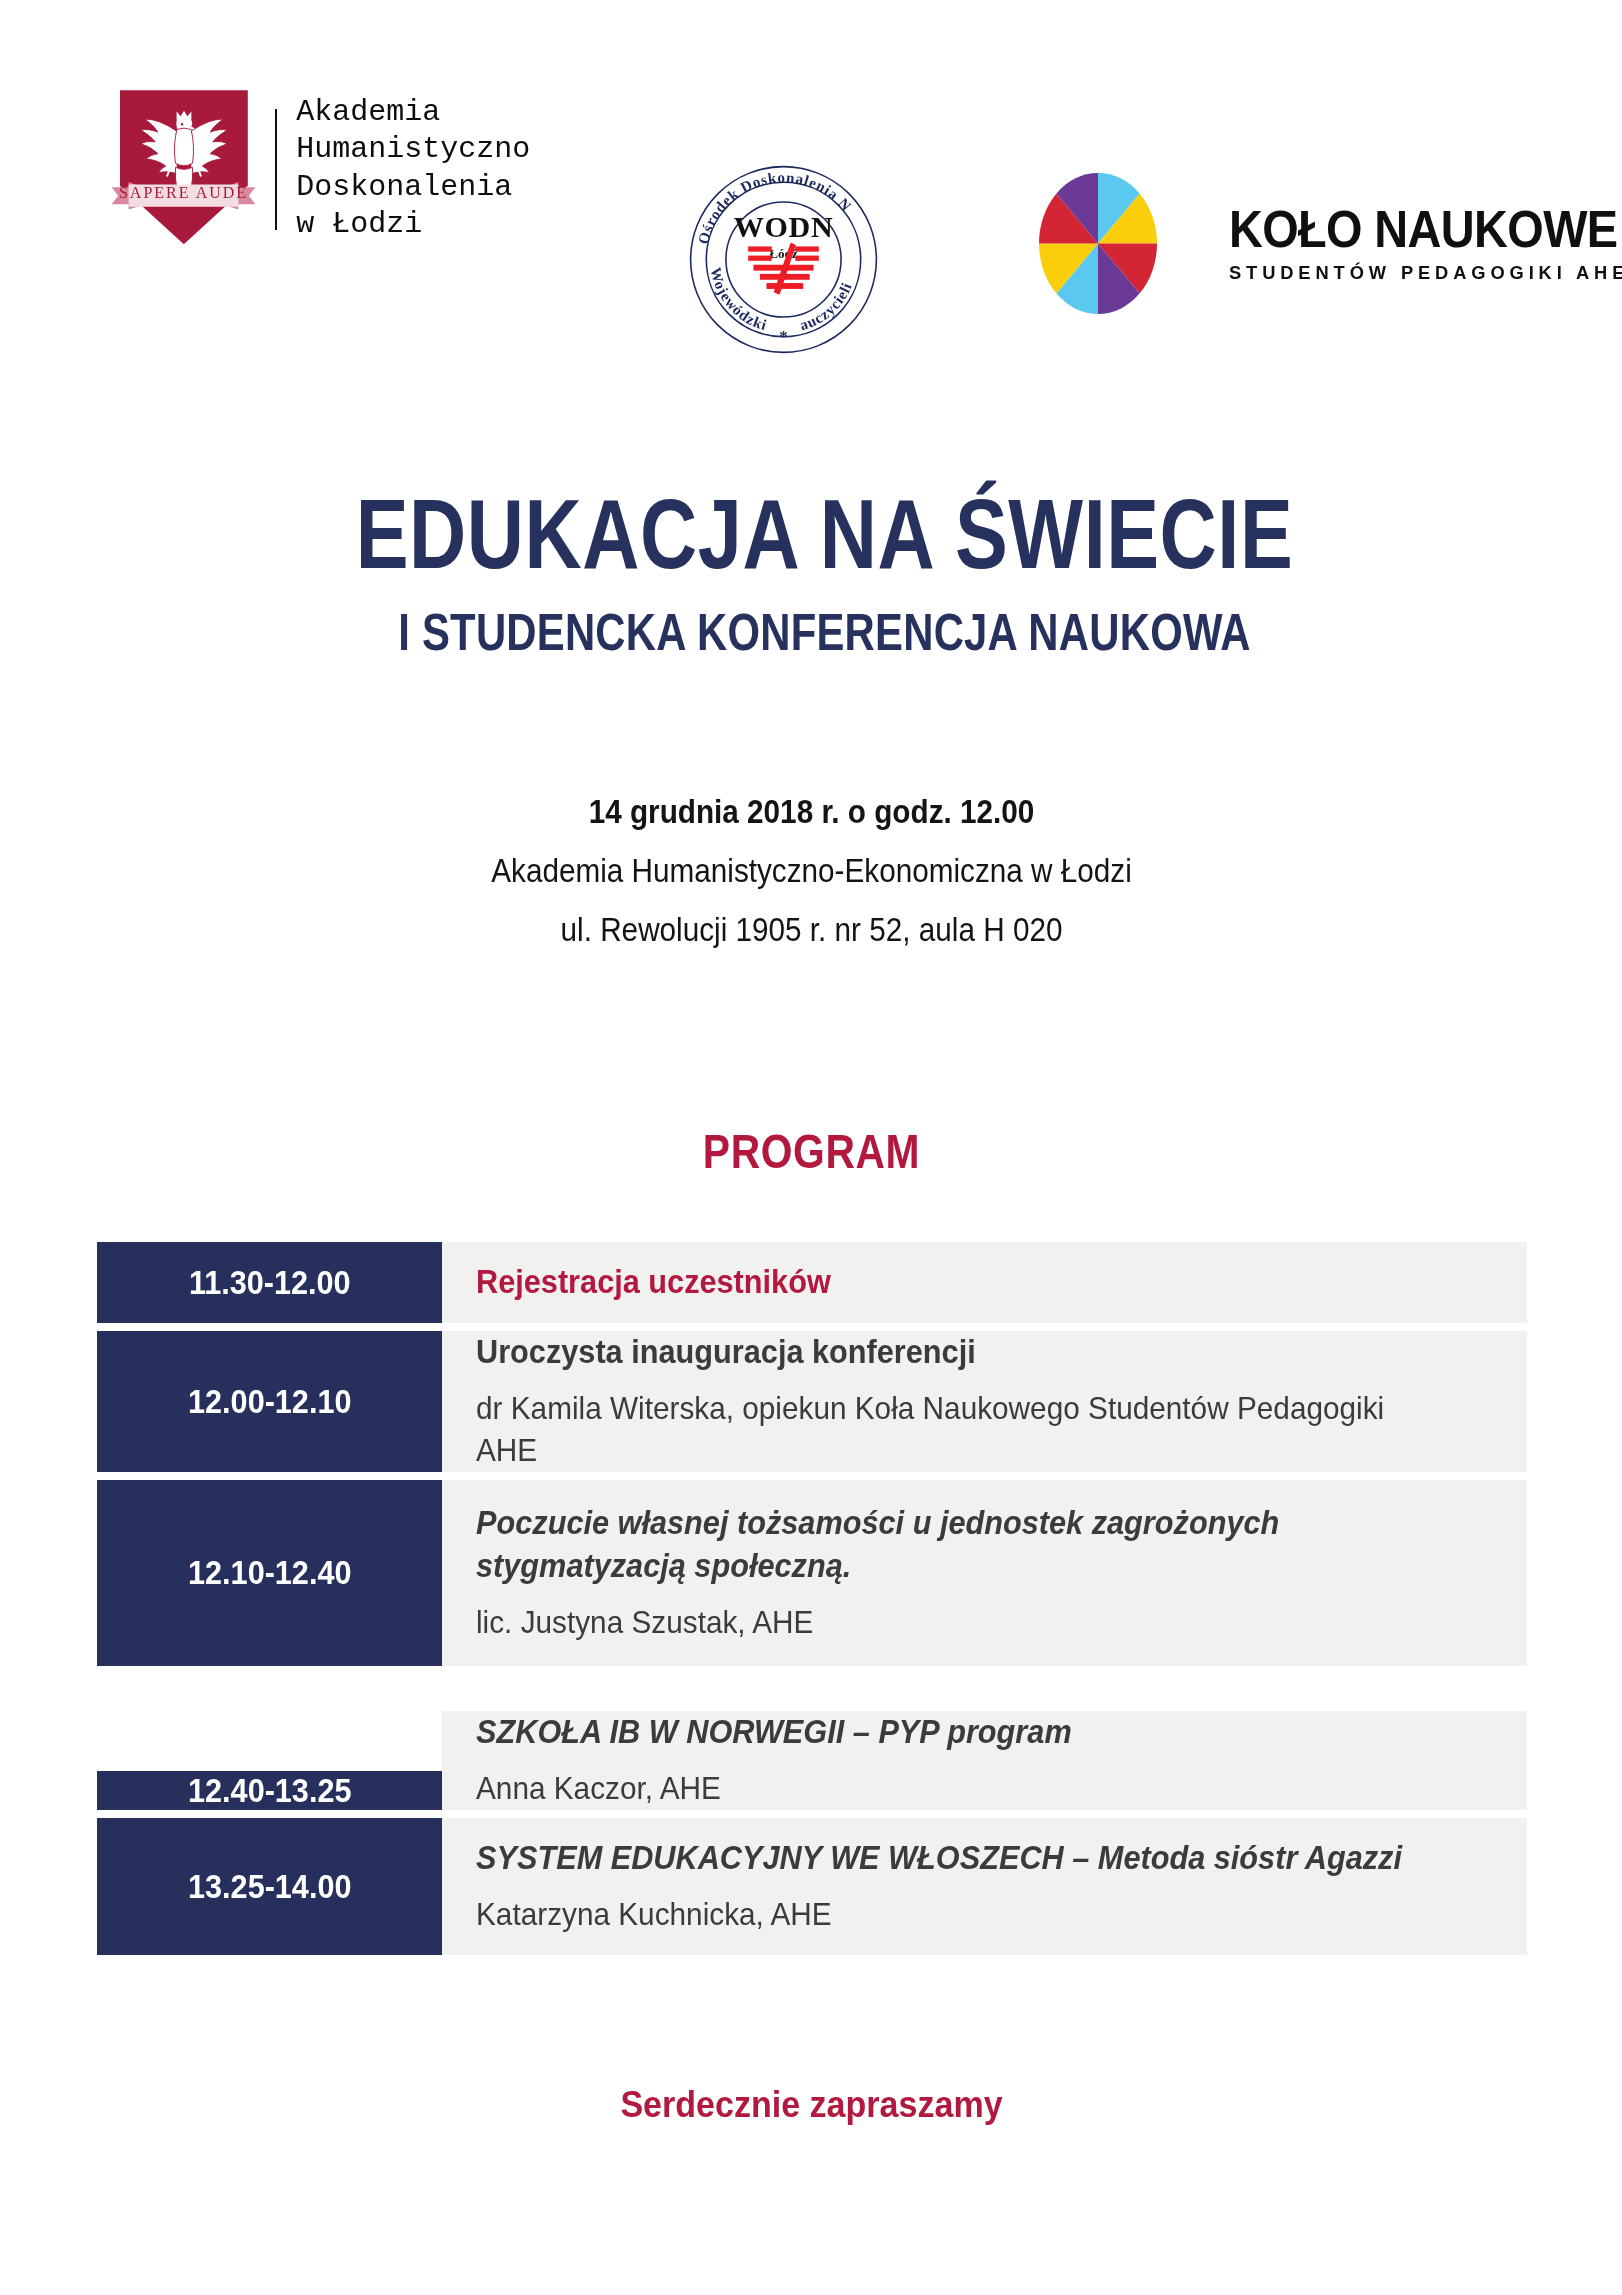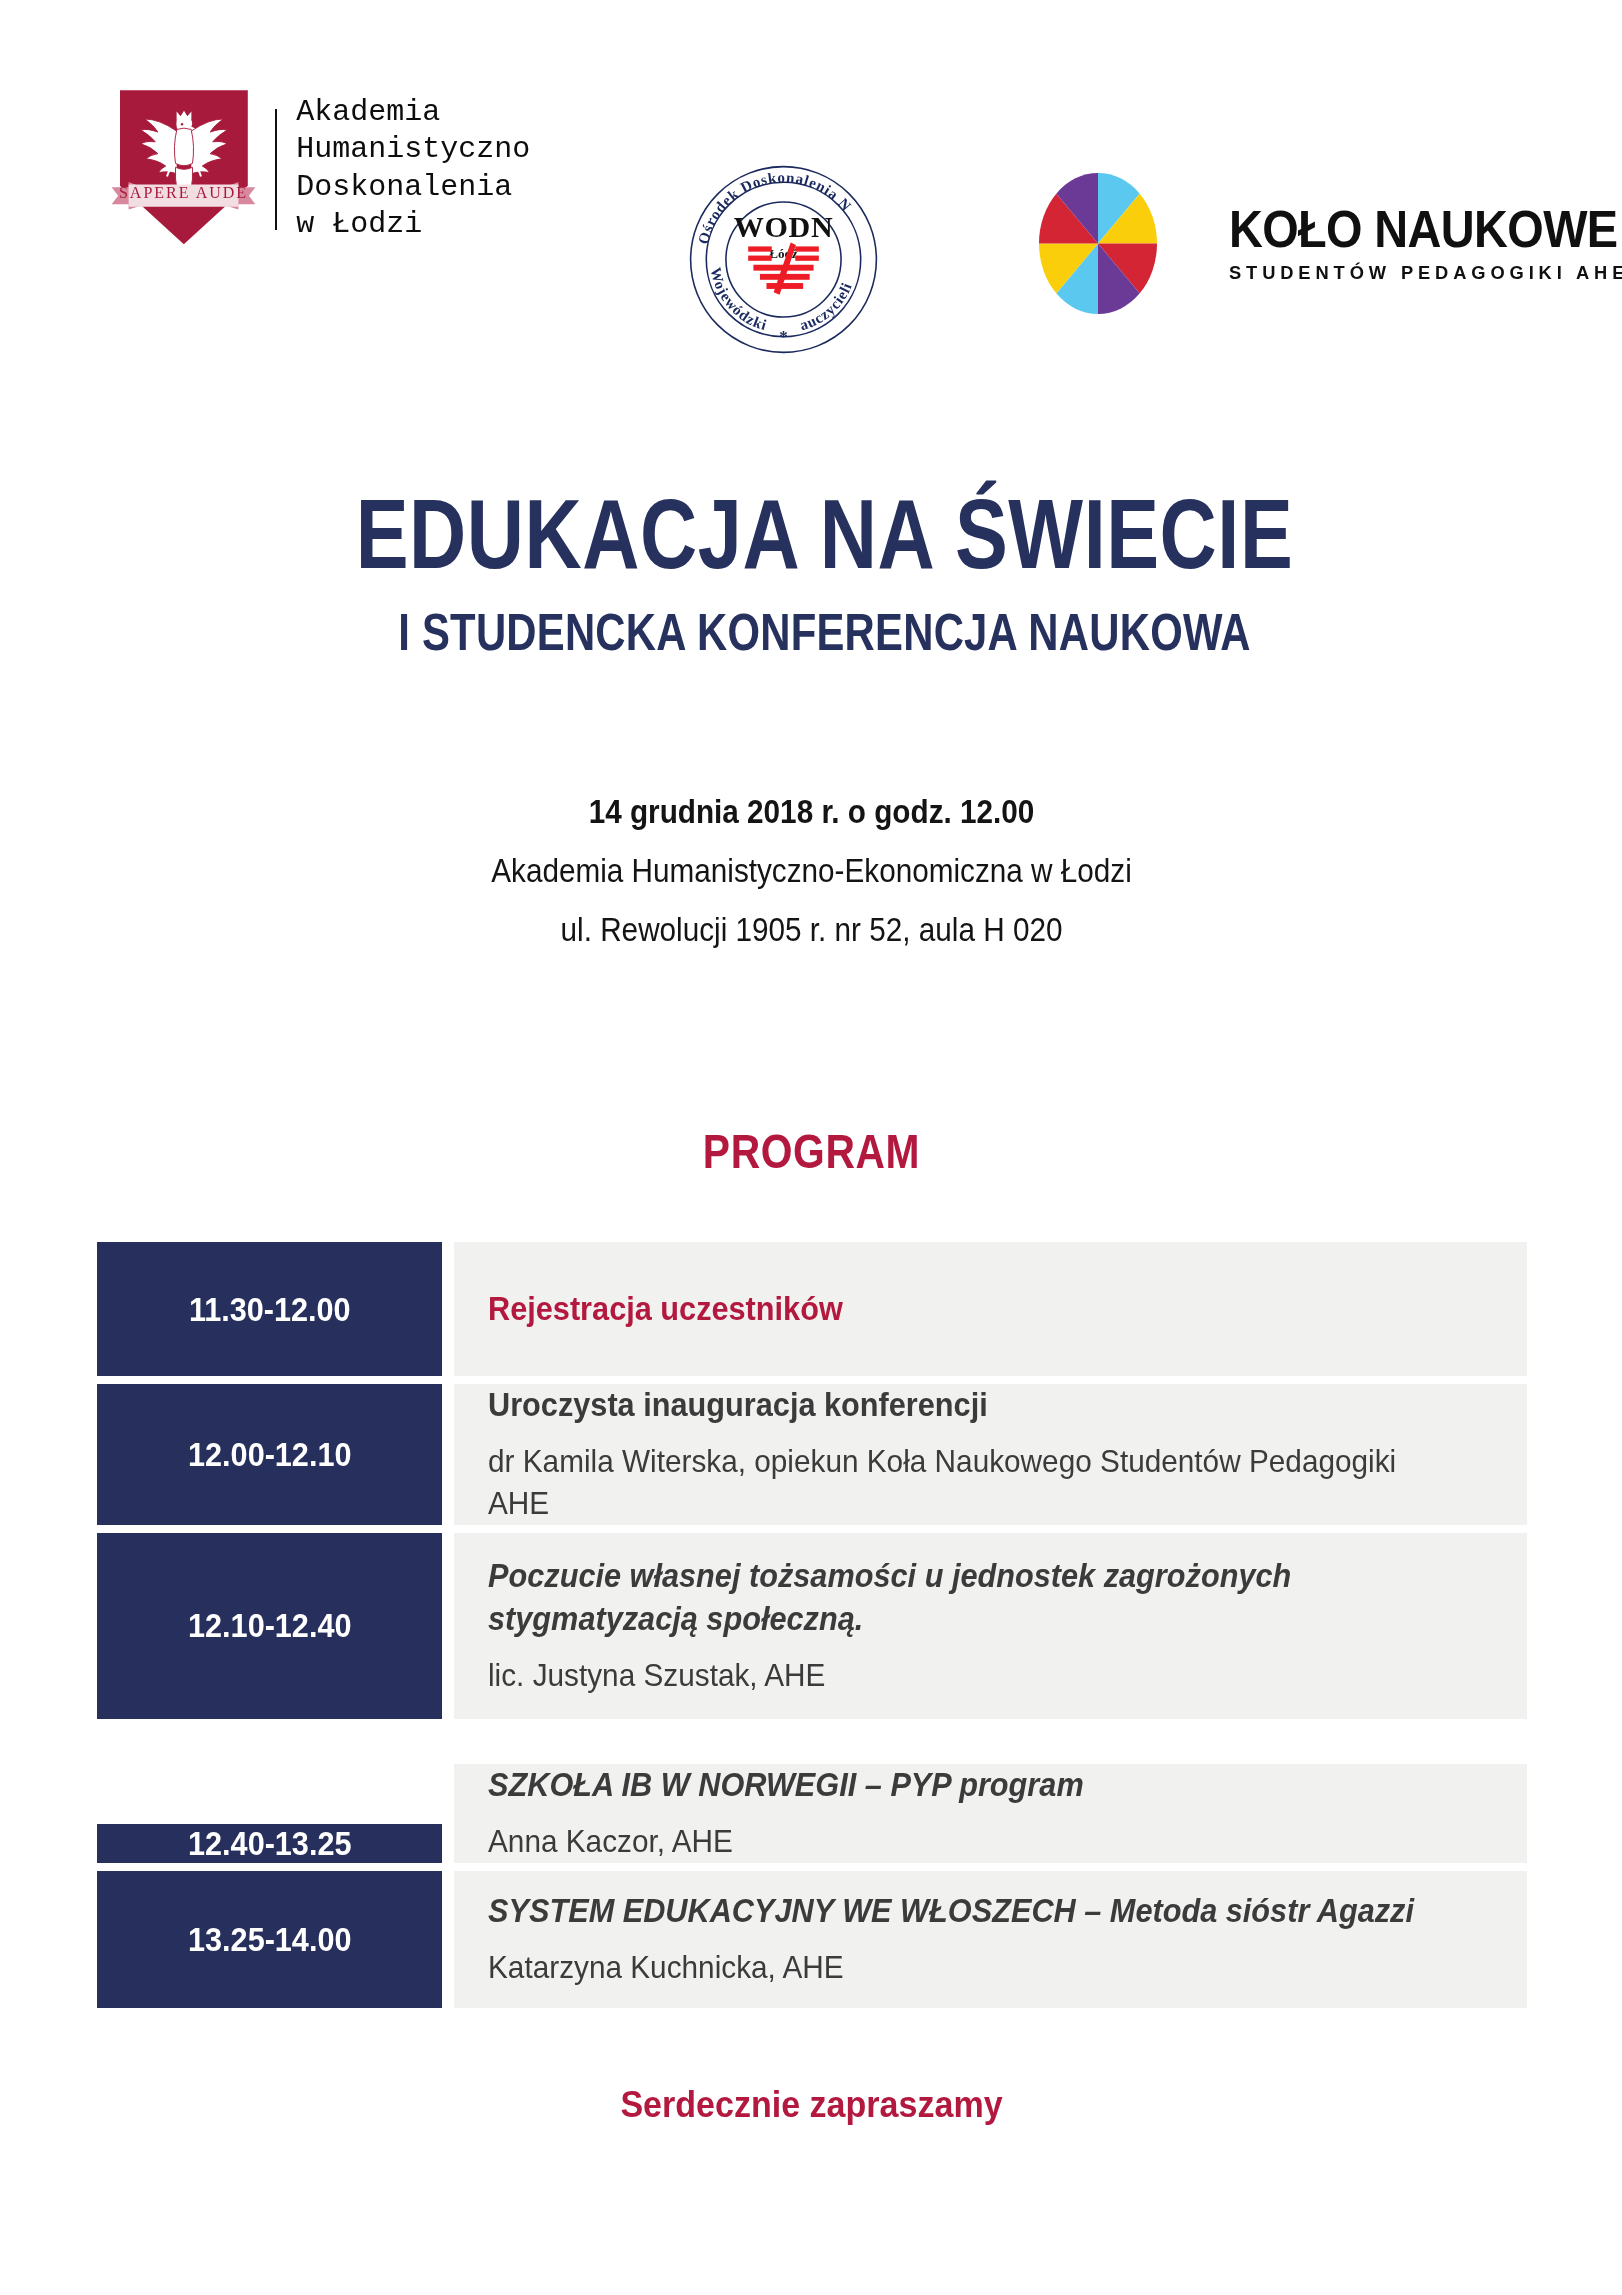--- a/index.html
+++ b/index.html
@@ -232,21 +232,20 @@
     transform-origin: center;
   }
   .pslot span { transform: scaleX(0.90); display: inline-block; white-space: nowrap; }
   .pcontent {
     flex: 1;
     background: #f1f1f0;
     padding: 0 34px;
     display: flex;
     flex-direction: column;
     justify-content: center;
-    margin-left: 12px;
   }
   .ptitle {
     font-family: "Liberation Sans Narrow", "Liberation Sans", sans-serif;
     font-weight: 700;
     font-size: 33px;
     line-height: 1.30;
     color: #3b3b3b;
     transform: scaleX(0.93);
     transform-origin: left center;
   }
@@ -257,21 +256,21 @@
     font-weight: 400;
     font-size: 32px;
     line-height: 1.30;
     color: #3b3b3b;
     margin-top: 14.4px;
     transform: scaleX(0.93);
     transform-origin: left center;
   }
 
   
-  .prow.h1 { height: 134px; }
+  .prow.h1 { height: 81px; }
   .prow.h2 { height: 141px; }
   .prow.h3 { height: 186px; }
   .prow.h4 { height: 136px; align-items: flex-end; }
   .prow.h5 { height: 137px; }
 
   
   .footer-note {
     position: absolute;
     top: 2084px;
     left: 0;

